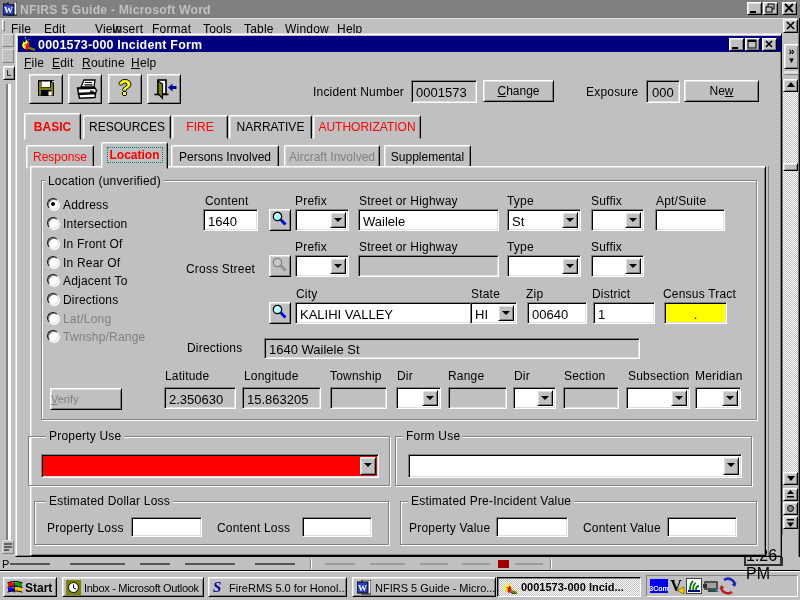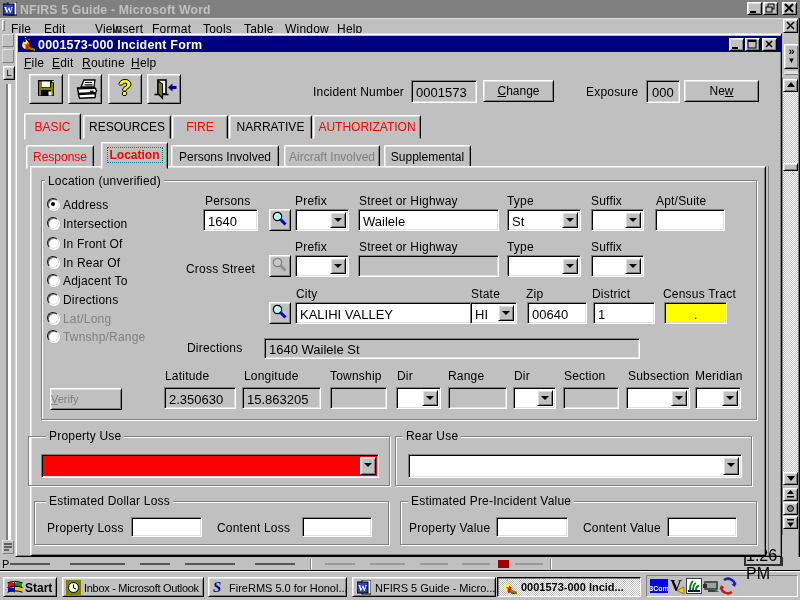--- a/index.html
+++ b/index.html
@@ -179,21 +179,21 @@
 <div class="a sunk" style="left:411px;top:80px;width:66px;height:23px;background:#c0c0c0">
       <div class="fldtx">0001573</div>
     </div>
 <div class="a raised" style="left:483px;top:80px;width:71px;height:22px;text-align:center;font-size:12px;padding-top:3px"><u>C</u>hange</div>
 <div class="lbl" style="left:586px;top:85px;font-size:12px">Exposure</div>
 <div class="a sunk" style="left:646px;top:80px;width:34px;height:23px;background:#c0c0c0">
       <div class="fldtx" style="padding-left:5px">000</div>
     </div>
 <div class="a raised" style="left:684px;top:80px;width:75px;height:22px;text-align:center;font-size:12px;padding-top:3px">Ne<u>w</u></div>
 
-<div class="tab" style="left:24px;top:113px;width:57px;height:27px;font-weight:normal;color:#ff0000;padding-top:6px;z-index:3">BASIC</div>
+<div class="tab" style="left:24px;top:113px;width:57px;height:27px;font-weight:bold;color:#ff0000;padding-top:6px;z-index:3">BASIC</div>
 <div class="tab" style="left:83px;top:115px;width:88px;height:24px;padding-top:4px">RESOURCES</div>
 <div class="tab" style="left:172px;top:115px;width:56px;height:24px;color:#ff0000;padding-top:4px">FIRE</div>
 <div class="tab" style="left:229px;top:115px;width:83px;height:24px;padding-top:4px">NARRATIVE</div>
 <div class="tab" style="left:313px;top:115px;width:108px;height:24px;color:#ff0000;padding-top:4px">AUTHORIZATION</div>
 
 <div class="tab" style="left:26px;top:145px;width:68px;height:24px;color:#ff0000;padding-top:4px">Response</div>
 <div class="tab" style="left:101px;top:142px;width:67px;height:27px;font-weight:bold;color:#ff0000;padding-top:5px;z-index:3"><span style="outline:1px dotted #008080;padding:0 2px">Location</span></div>
 <div class="tab" style="left:171px;top:145px;width:108px;height:24px;padding-top:4px">Persons Involved</div>
 <div class="tab" style="left:384px;top:145px;width:87px;height:24px;padding-top:4px">Supplemental</div>
 <div class="tab" style="left:284px;top:145px;width:96px;height:24px;color:#808080;padding-top:4px">Aircraft Involved</div>
@@ -218,21 +218,21 @@
 <div class="lbl" style="left:33px;top:89.5px;color:#000">In Rear Of</div>
 <div class="a" style="left:17px;top:108.0px;width:12px;height:12px;background:#fff;border-radius:50%;border:1px solid;border-color:#111 #dfdfdf #dfdfdf #111;box-shadow:inset 1px 1px 0 #777,1px 1px 0 #fff"></div>
 <div class="lbl" style="left:33px;top:108.0px;color:#000">Adjacent To</div>
 <div class="a" style="left:17px;top:126.5px;width:12px;height:12px;background:#fff;border-radius:50%;border:1px solid;border-color:#111 #dfdfdf #dfdfdf #111;box-shadow:inset 1px 1px 0 #777,1px 1px 0 #fff"></div>
 <div class="lbl" style="left:33px;top:126.5px;color:#000">Directions</div>
 <div class="a" style="left:17px;top:145.5px;width:12px;height:12px;background:#fff;border-radius:50%;border:1px solid;border-color:#111 #dfdfdf #dfdfdf #111;box-shadow:inset 1px 1px 0 #777,1px 1px 0 #fff"></div>
 <div class="lbl" style="left:33px;top:145.5px;color:#808080">Lat/Long</div>
 <div class="a" style="left:17px;top:164.0px;width:12px;height:12px;background:#fff;border-radius:50%;border:1px solid;border-color:#111 #dfdfdf #dfdfdf #111;box-shadow:inset 1px 1px 0 #777,1px 1px 0 #fff"></div>
 <div class="lbl" style="left:33px;top:164.0px;color:#808080">Twnshp/Range</div>
 
-<div class="lbl" style="left:175px;top:28px">Persons</div>
+<div class="lbl" style="left:175px;top:28px">Content</div>
 <div class="lbl" style="left:265px;top:28px">Prefix</div>
 <div class="lbl" style="left:329px;top:28px">Street or Highway</div>
 <div class="lbl" style="left:477px;top:28px">Type</div>
 <div class="lbl" style="left:561px;top:28px">Suffix</div>
 <div class="lbl" style="left:626px;top:28px">Apt/Suite</div>
 
 <div class="a sunk" style="left:173px;top:43px;width:55px;height:22px">
         <div class="fldtx">1640</div>
       </div>
 <div class="a raised" style="left:239px;top:43px;width:22px;height:22px"><svg width="20" height="20" viewBox="0 0 20 20">
@@ -341,21 +341,21 @@
 <div class="a sunk" style="left:665px;top:221px;width:46px;height:22px">
         <div class="cb"></div>
       </div>
 
 <div class="a etch" style="left:-2px;top:270px;width:362px;height:50px"></div>
 <div class="glbl" style="left:16px;top:264px">Property Use</div>
 <div class="a sunk" style="left:11px;top:288px;width:338px;height:24px;background:#ff0000">
         <div class="cb"></div>
       </div>
 <div class="a etch" style="left:365px;top:270px;width:357px;height:50px"></div>
-<div class="glbl" style="left:373px;top:264px">Rear Use</div>
+<div class="glbl" style="left:373px;top:264px">Form Use</div>
 <div class="a sunk" style="left:378px;top:288px;width:334px;height:24px">
         <div class="cb"></div>
       </div>
 
 <div class="a etch" style="left:4px;top:335px;width:355px;height:44px"></div>
 <div class="glbl" style="left:16px;top:329px">Estimated Dollar Loss</div>
 <div class="lbl" style="left:17px;top:355px">Property Loss</div>
 <div class="a sunk" style="left:101px;top:351px;width:71px;height:20px"></div>
 <div class="lbl" style="left:187px;top:355px">Content Loss</div>
 <div class="a sunk" style="left:272px;top:351px;width:70px;height:20px"></div>

